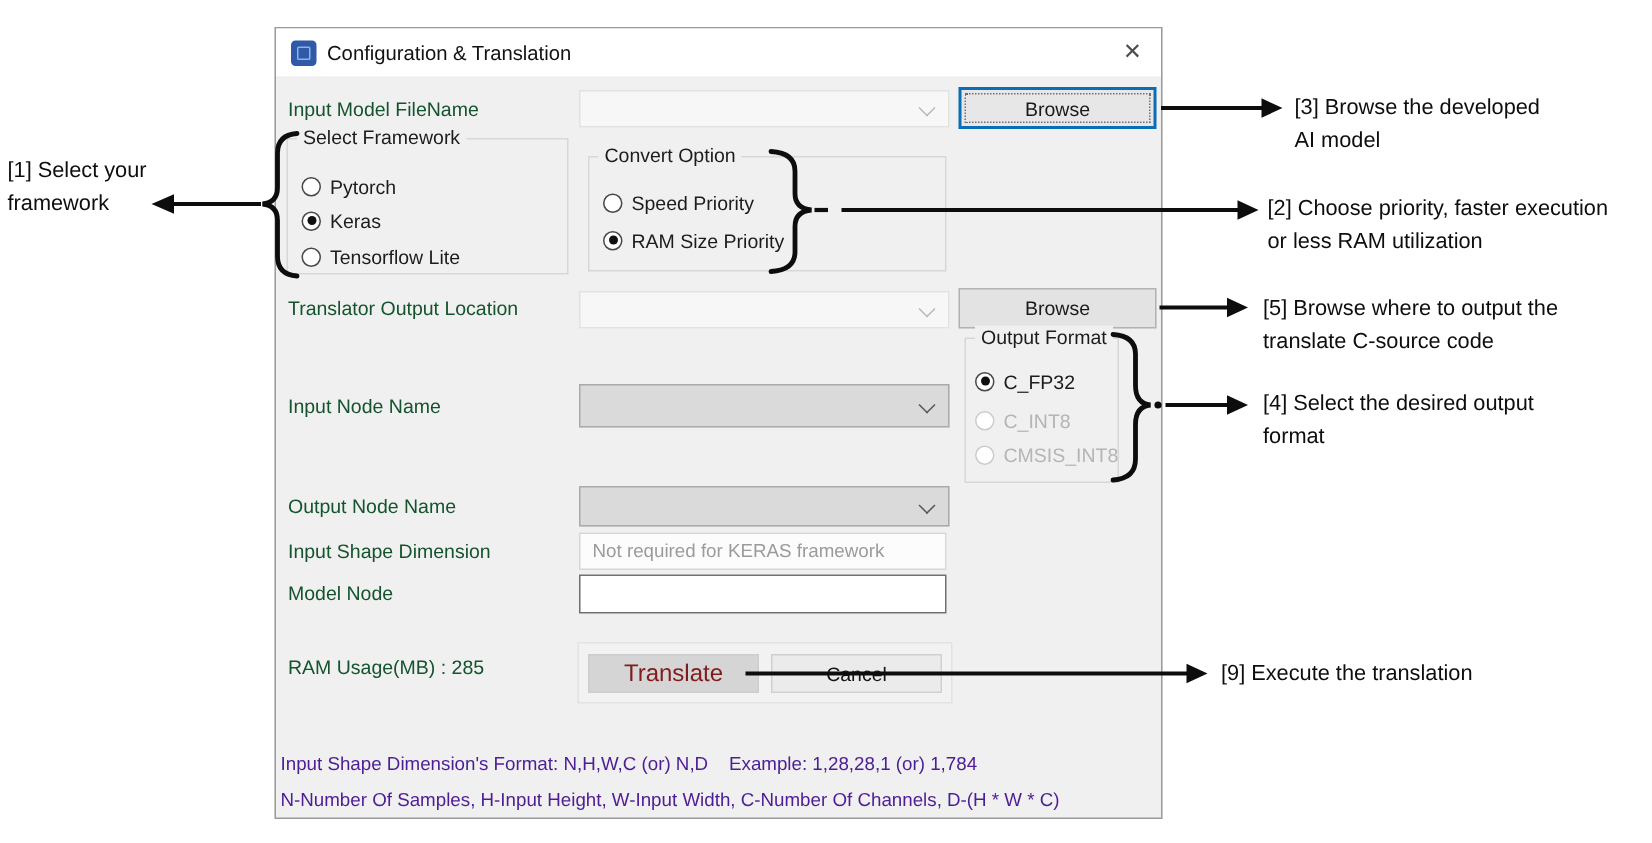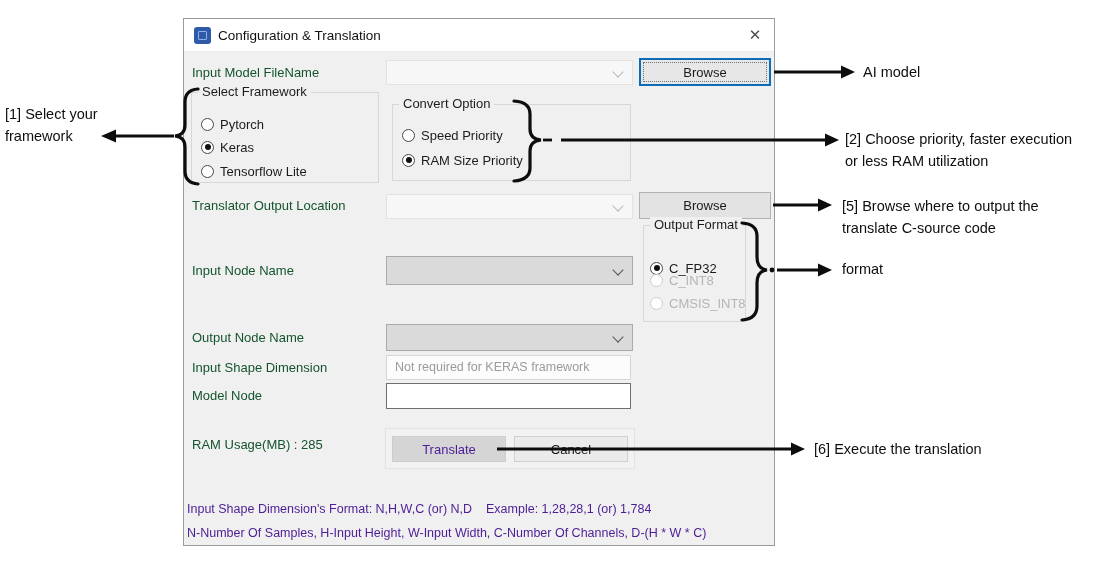--- a/index.html
+++ b/index.html
@@ -46,21 +46,21 @@
   .row-disabled { color:#b5b5b5; }
   .row-disabled .radio { border-color:#cccccc; }
 
   .textbox { position:absolute; left:202px; box-sizing:border-box; font-size:12.5px; }
   .tb-shape { background:#fcfcfc; border:1px solid #d6d6d6; color:#9b9b9b; line-height:23px; padding-left:8px; }
   .tb-model { background:#ffffff; border:1px solid #6f6f6f; }
 
   .btn-panel { position:absolute; left:201px; top:409px; width:250px; height:41px;
                background:#f2f2f2; border:1px solid #e2e2e2; box-sizing:border-box; }
   .btn-translate { position:absolute; left:6px; top:7px; width:114px; height:26px; background:#d5d5d5;
-                   border:1px solid #cdcdcd; color:#4c1d95; font-size:13px; text-align:center; line-height:24px;
+                   border:1px solid #cdcdcd; color:#7f1d1d; font-size:16px; text-align:center; line-height:24px;
                    box-sizing:border-box; font-family:"Liberation Sans", sans-serif; }
   .btn-cancel { position:absolute; left:128px; top:7px; width:114px; height:26px; background:#ebebeb;
                 border:1px solid #d0d0d0; color:#141414; font-size:13px; text-align:center; line-height:24px;
                 box-sizing:border-box; font-family:"Liberation Sans", sans-serif; }
 
   .footer-line { position:absolute; left:3px; font-size:12.5px; color:#4c1d95; white-space:pre; }
 
   
   .ann { position:absolute; font-size:14.5px; line-height:22px; color:#0e0e0e; white-space:nowrap; }
   .overlay { position:absolute; left:0; top:0; pointer-events:none; }
@@ -113,21 +113,21 @@
     </div>
 
     <div class="lbl" style="top:179px">Translator Output Location</div>
     <div class="combo light" style="top:175px;height:25px">
       <span class="chev"></span>
     </div>
     <button class="btn-browse normal" style="top:173px;height:27px">Browse</button>
 
     <div class="groupbox" style="left:459px;top:206px;width:103px;height:97px">
       <span class="group-label">Output Format</span>
-      <div class="radio-row" style="top:33px;left:6px">
+      <div class="radio-row" style="top:19px;left:6px">
         <span class="radio checked"></span>
         <span>C_FP32</span>
       </div>
       <div class="radio-row row-disabled" style="top:45px;left:6px">
         <span class="radio"></span>
         <span>C_INT8</span>
       </div>
       <div class="radio-row row-disabled" style="top:68px;left:6px">
         <span class="radio"></span>
         <span>CMSIS_INT8</span>
@@ -162,35 +162,37 @@
 
     <div class="footer-line" style="top:483px">Input Shape Dimension's Format: N,H,W,C (or) N,D    Example: 1,28,28,1 (or) 1,784</div>
     <div class="footer-line" style="top:507px">N-Number Of Samples, H-Input Height, W-Input Width, C-Number Of Channels, D-(H * W * C)</div>
   </div>
 
   <div class="ann" style="left:5px;top:103px">
     <div>[1] Select your</div>
     <div>framework</div>
   </div>
   <div class="ann" style="left:863px;top:61px">
+    <div>[3] Browse the developed</div>
     <div>AI model</div>
   </div>
   <div class="ann" style="left:845px;top:128px">
     <div>[2] Choose priority, faster execution</div>
     <div>or less RAM utilization</div>
   </div>
   <div class="ann" style="left:842px;top:195px">
     <div>[5] Browse where to output the</div>
     <div>translate C-source code</div>
   </div>
   <div class="ann" style="left:842px;top:258px">
+    <div>[4] Select the desired output</div>
     <div>format</div>
   </div>
   <div class="ann" style="left:814px;top:438px">
-    <div>[6] Execute the translation</div>
+    <div>[9] Execute the translation</div>
   </div>
 
   <svg class="overlay" width="1101" height="562" viewBox="0 0 1101 562">
     <g stroke="#0d0d0d" stroke-width="3.2" fill="none" stroke-linecap="round">
       <path d="M 198 89 Q 185 90 185 102 L 185 125 Q 185 135 175 136 Q 185 137 185 147 L 185 171 Q 185 183 198 184"></path>
       <path d="M 514 101 Q 530 102 530 114 L 530 129 Q 530 139 541 140 Q 530 141 530 151 L 530 168 Q 530 180 514 181"></path>
       <path d="M 742 223 Q 757 224 757 236 L 757 257 Q 757 269 767 270 Q 757 271 757 283 L 757 306 Q 757 319 742 320"></path>
     </g>
     <g stroke="#0d0d0d" stroke-width="2.8" fill="none">
       <line x1="115" y1="136" x2="174" y2="136"></line>

